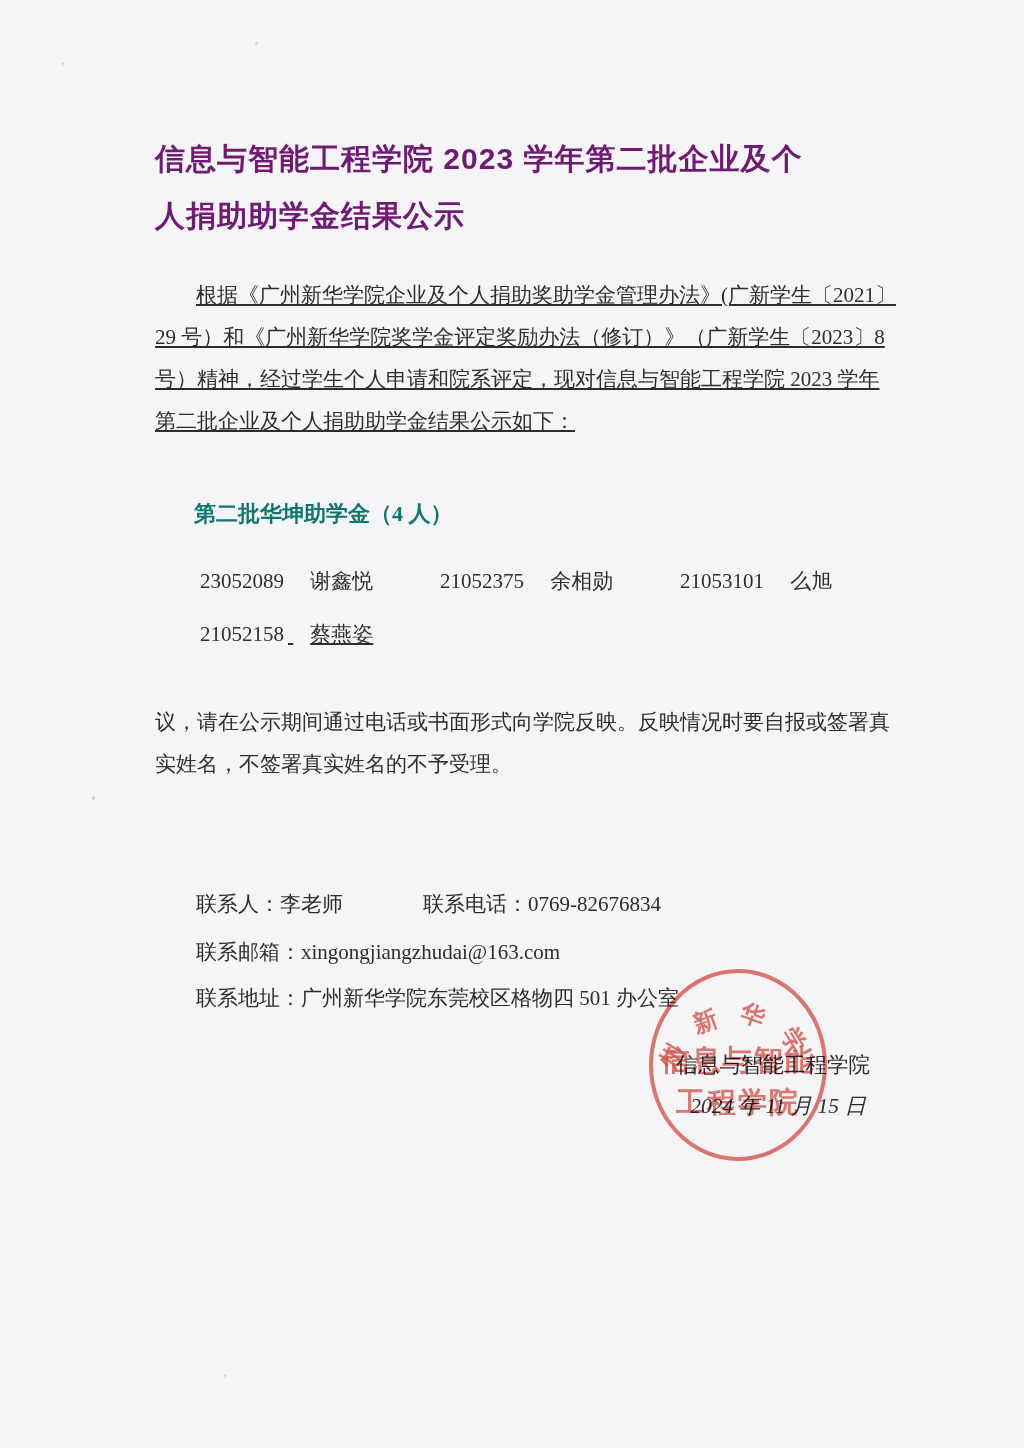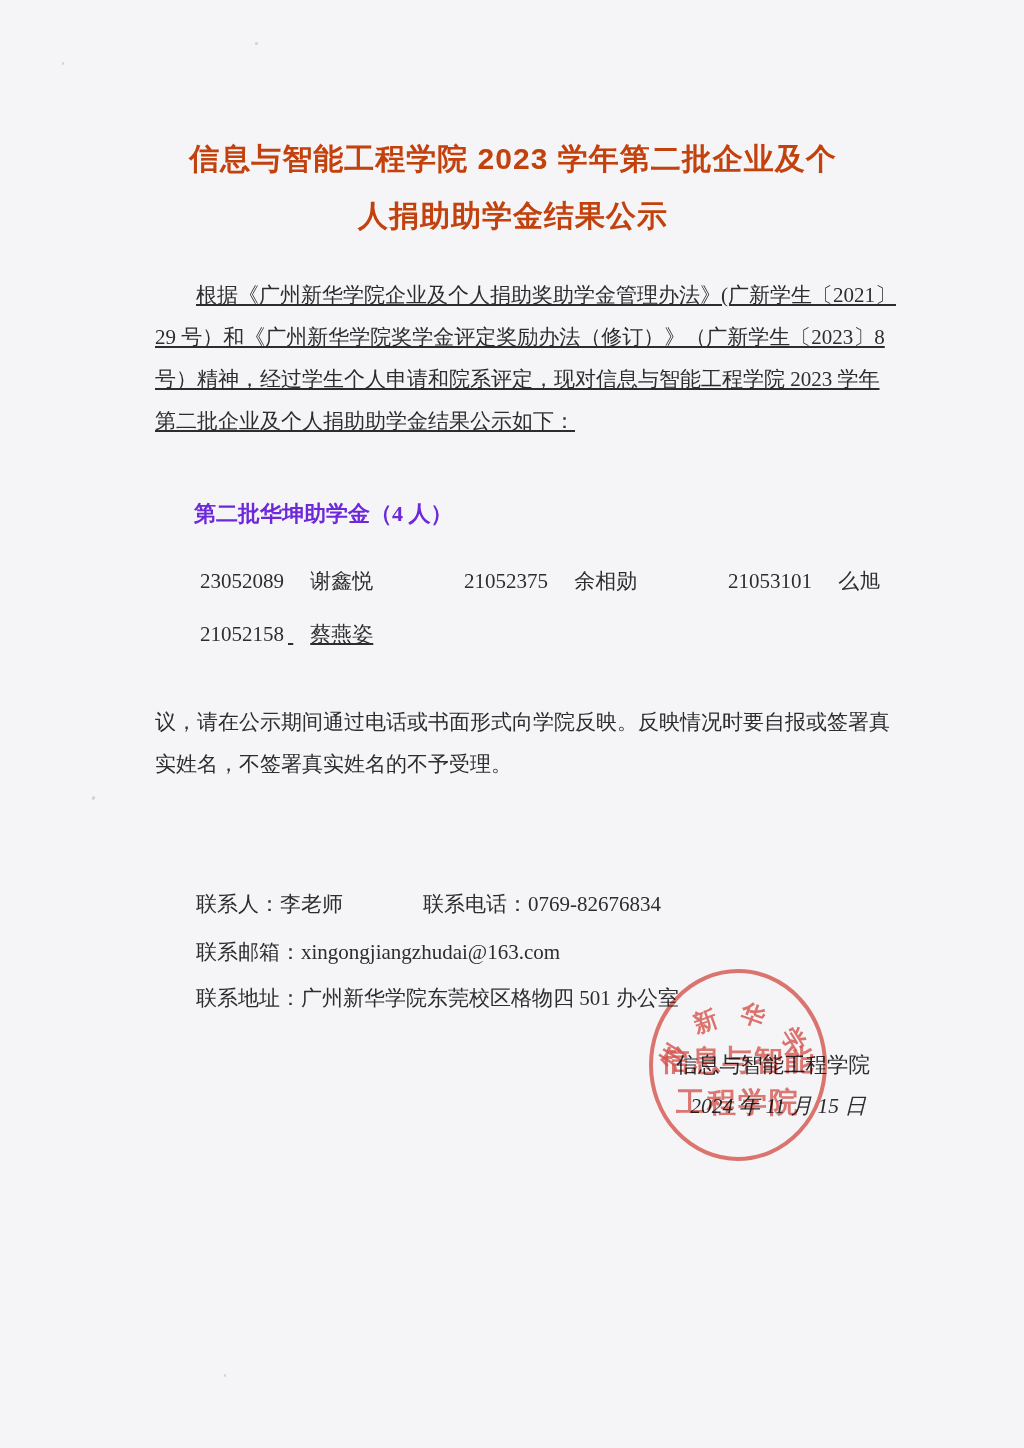--- a/index.html
+++ b/index.html
@@ -15,27 +15,26 @@
     color: #2d2d30;
     font-family: "Liberation Serif", "DejaVu Serif", serif;
     overflow: hidden;
   }
   
   .title-block {
     position: absolute;
     top: 130px;
     left: 155px;
     width: 716px;
-    text-align: center;
     font-family: "Liberation Sans", "DejaVu Sans", sans-serif;
     font-weight: bold;
     font-size: 30px;
     line-height: 57px;
     letter-spacing: 1px;
-    color: #c2410c;
+    color: #701a75;
   }
   
   .para {
     position: absolute;
     left: 155px;
     width: 720px;
     font-size: 21px;
   }
   .para .line {
     height: 42px;
@@ -43,21 +42,21 @@
     white-space: nowrap;
   }
   .para .line.indent { padding-left: 41px; }
   
   .section-heading {
     position: absolute;
     left: 194px;
     top: 499px;
     font-size: 22px;
     font-weight: bold;
-    color: #6d28d9;
+    color: #0f766e;
     white-space: nowrap;
   }
   .students-row {
     position: absolute;
     left: 200px;
     display: flex;
     font-size: 21px;
     white-space: nowrap;
   }
   .students-row .student { width: 240px; }
@@ -133,21 +132,21 @@
 
   <div class="para" style="top:274px;text-decoration:underline;">
     <div class="line indent">根据《广州新华学院企业及个人捐助奖助学金管理办法》(广新学生〔2021〕</div>
     <div class="line">29 号）和《广州新华学院奖学金评定奖励办法（修订）》（广新学生〔2023〕8</div>
     <div class="line">号）精神，经过学生个人申请和院系评定，现对信息与智能工程学院 2023 学年</div>
     <div class="line">第二批企业及个人捐助助学金结果公示如下：</div>
   </div>
 
   <div class="section-heading">第二批华坤助学金（4 人）</div>
 
-  <div class="students-row" style="top:567px;gap:24px;">
+  <div class="students-row" style="top:567px;">
     <div class="student">
       <span class="sid">23052089</span>
       <span class="sname">谢鑫悦</span>
     </div>
     <div class="student">
       <span class="sid">21052375</span>
       <span class="sname">余相勋</span>
     </div>
     <div class="student">
       <span class="sid">21053101</span>

